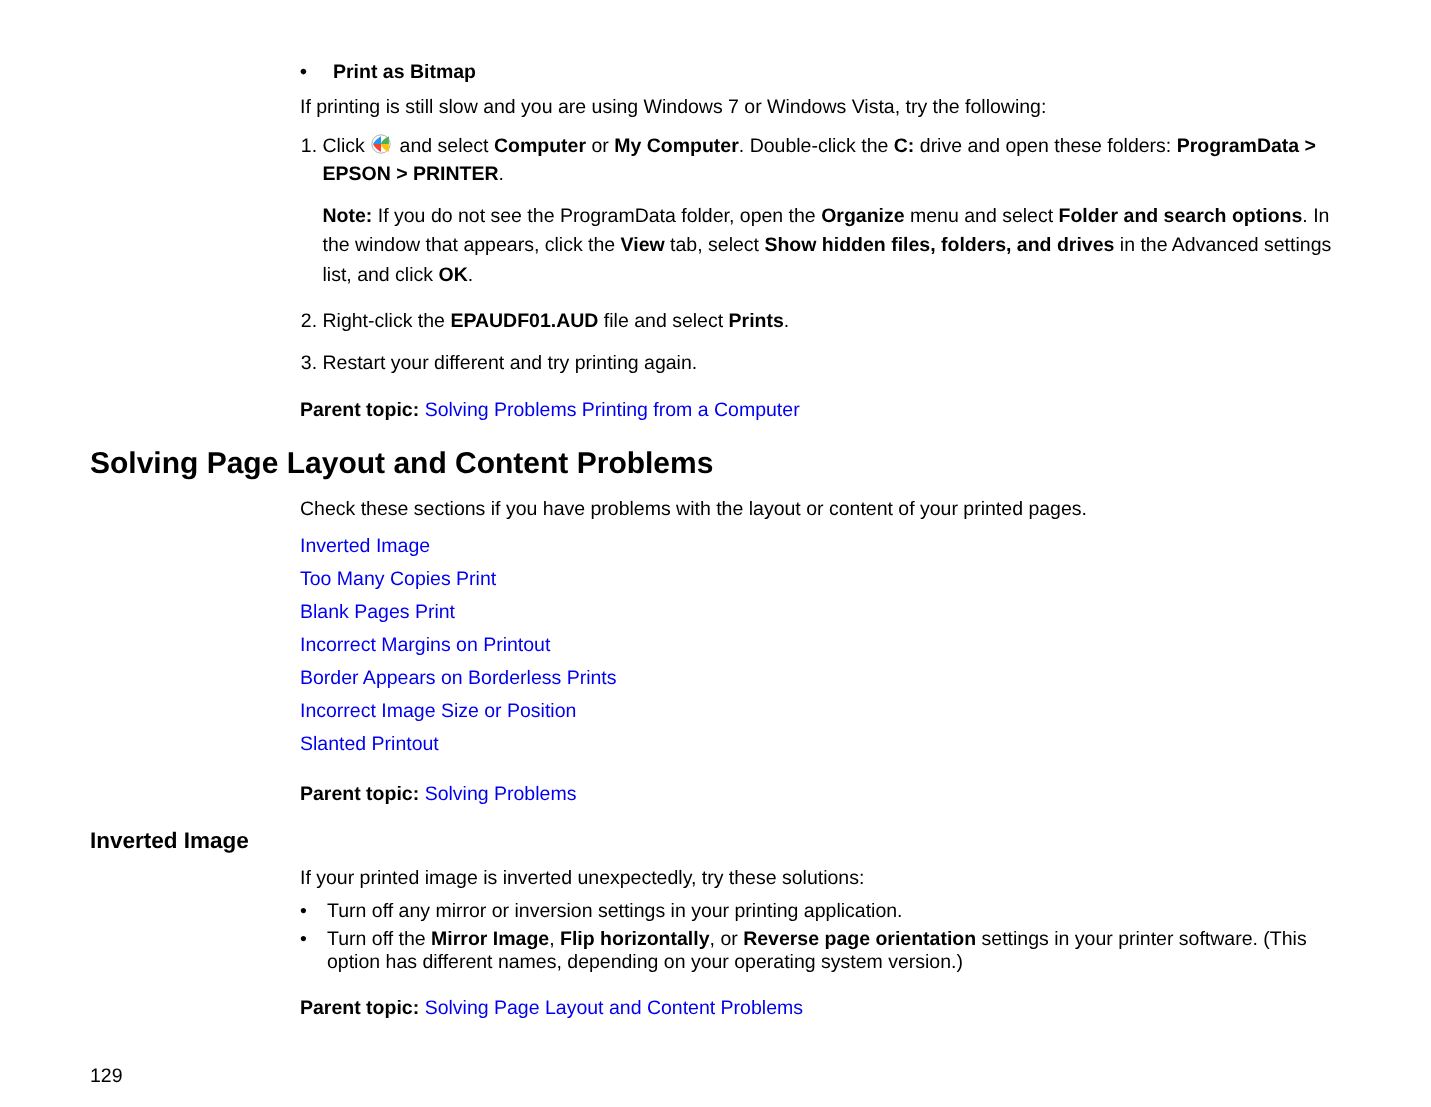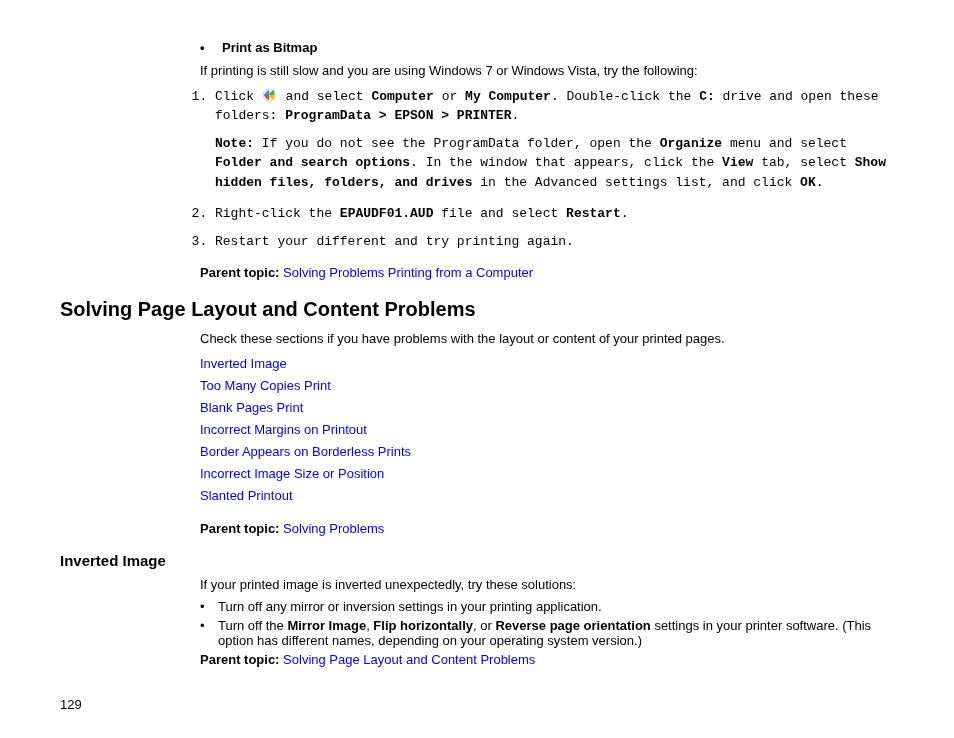--- a/index.html
+++ b/index.html
@@ -47,21 +47,20 @@
     }
     .link {
       color: #0000EE;
       text-decoration: none;
     }
     .bold { font-weight: bold; }
     ol {
       margin-left: 155px;
       margin-top: 6px;
       margin-bottom: 6px;
-      font-family: Liberation Mono, monospace;
     }
     ol li {
       margin-bottom: 8px;
       line-height: 1.5;
     }
     .note-block {
       margin-top: 8px;
       margin-bottom: 12px;
       line-height: 1.5;
     }
@@ -132,21 +131,21 @@
           <path d="M8 8 Q8 11 14 14 Q14 11 14 8 Z" fill="#FFC107"></path>
         </svg>
         and select <strong>Computer</strong> or <strong>My Computer</strong>. Double-click the <strong>C:</strong> drive and open these folders: <strong>ProgramData &gt; EPSON &gt; PRINTER</strong>.
       </span>
       <div class="note-block">
         <span><strong>Note:</strong></span>
         <span> If you do not see the ProgramData folder, open the <strong>Organize</strong> menu and select <strong>Folder and search options</strong>. In the window that appears, click the <strong>View</strong> tab, select <strong>Show hidden files, folders, and drives</strong> in the Advanced settings list, and click <strong>OK</strong>.</span>
       </div>
     </li>
     <li>
-      Right-click the <strong>EPAUDF01.AUD</strong> file and select <strong>Restart</strong>.
+      Right-click the <strong>EPAUDF01.AUD</strong> file and select <strong>Prints</strong>.
     </li>
     <li>
       Restart your different and try printing again.
     </li>
   </ol>
 
   <div class="indent parent-topic-line">
     <span class="bold">Parent topic:</span>
     <span> </span>
     <a href="#" class="link">Solving Problems Printing from a Computer</a>
@@ -184,21 +183,21 @@
     <div class="bullet-item">
       <span class="bullet-dot">•</span>
       <span>Turn off any mirror or inversion settings in your printing application.</span>
     </div>
     <div class="bullet-item">
       <span class="bullet-dot">•</span>
       <span>Turn off the <strong>Mirror Image</strong>, <strong>Flip horizontally</strong>, or <strong>Reverse page orientation</strong> settings in your printer software. (This option has different names, depending on your operating system version.)</span>
     </div>
   </div>
 
-  <div class="indent parent-topic-line" style="margin-top:4px;">
+  <div class="indent parent-topic-line" style="margin-top:16px;">
     <span class="bold">Parent topic:</span>
     <span> </span>
     <a href="#" class="link">Solving Page Layout and Content Problems</a>
   </div>
 
   <div class="page-number">129</div>
 
 </div>
 
 </body></html>

